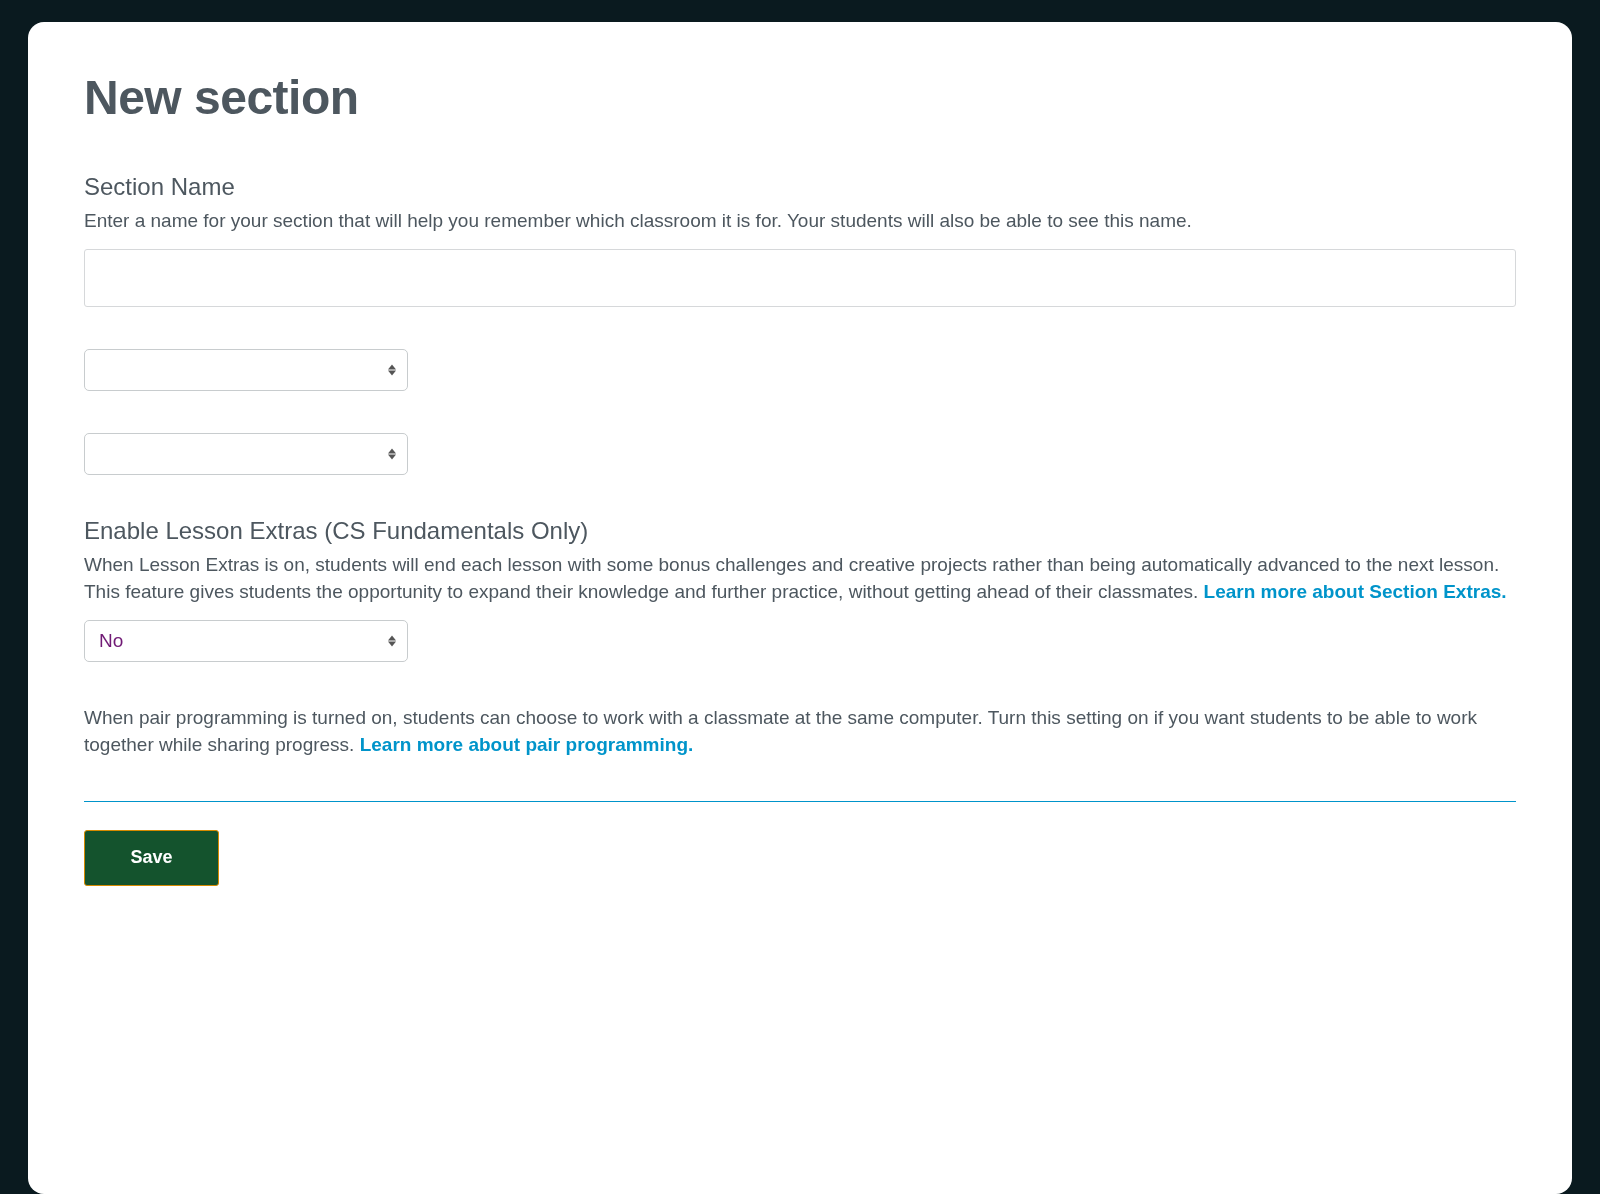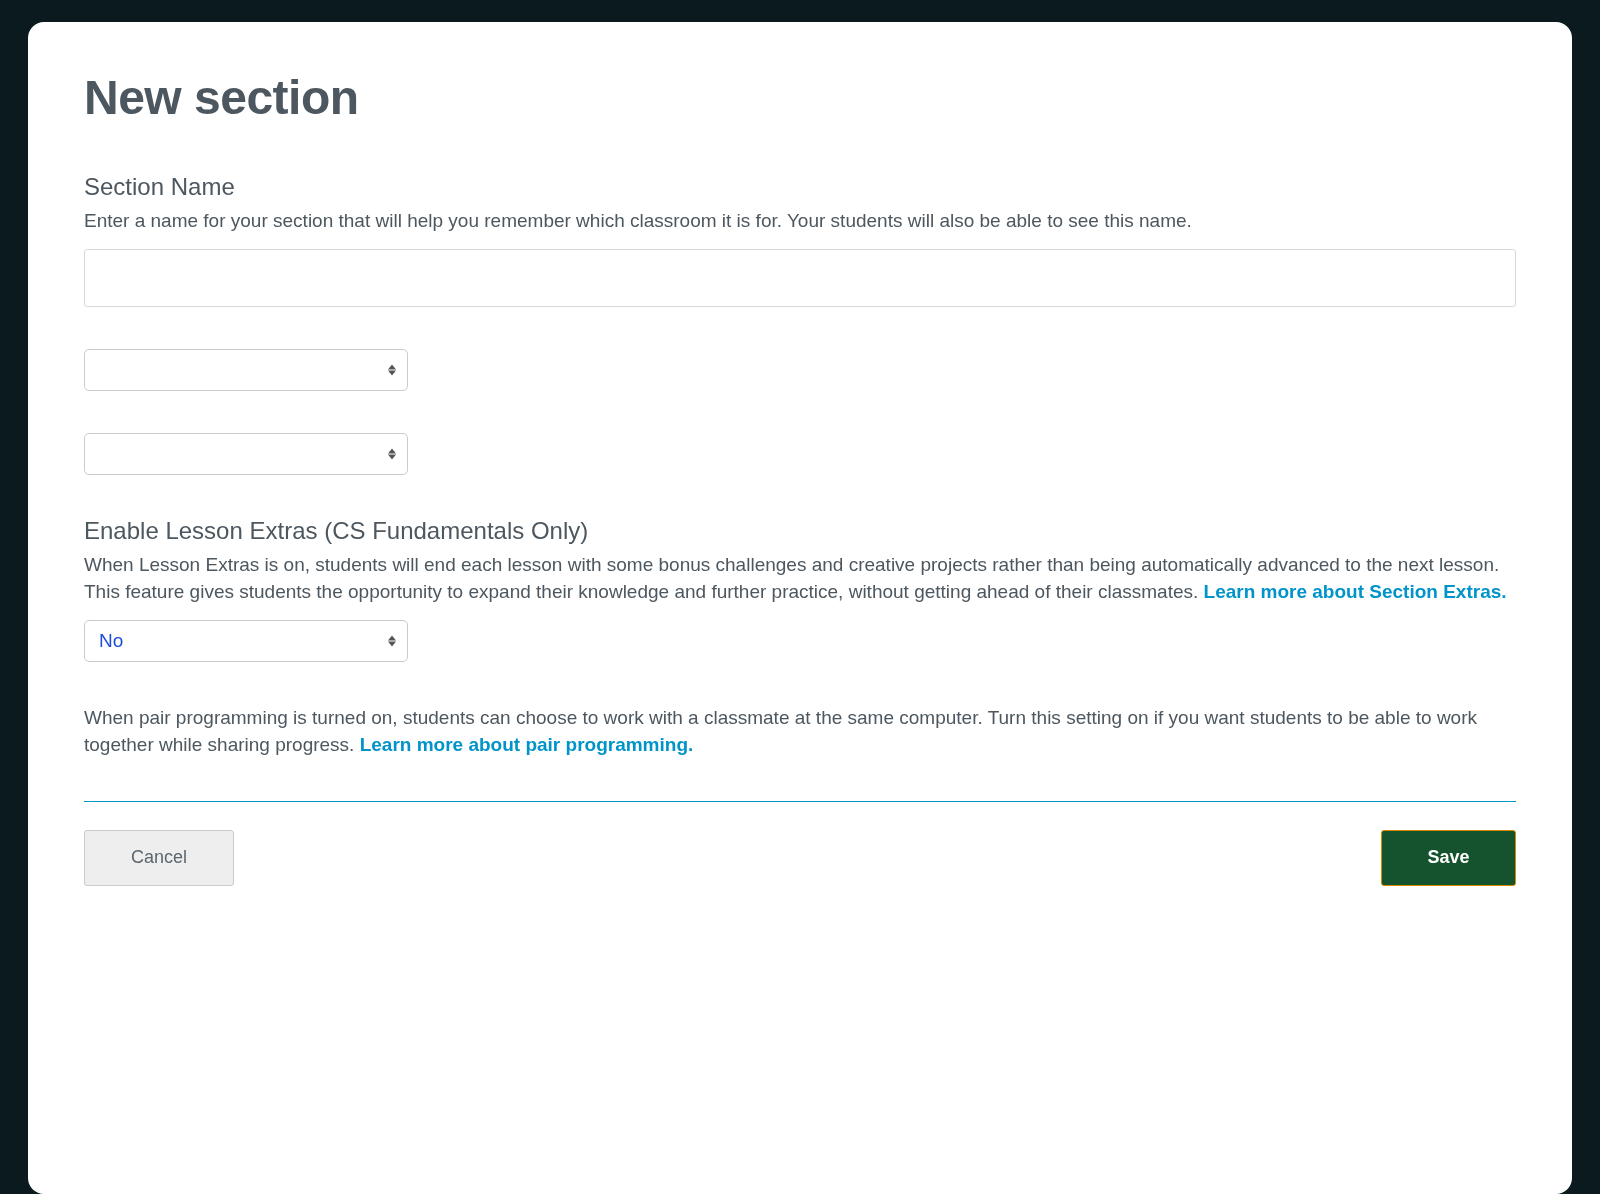--- a/index.html
+++ b/index.html
@@ -71,21 +71,21 @@
     width: 100%;
     height: 42px;
     border: 1px solid #c8ccce;
     border-radius: 5px;
     font-size: 19px;
     padding: 0 36px 1px 14px;
     background: #ffffff;
     appearance: none;
     -webkit-appearance: none;
     -moz-appearance: none;
-    color: #1d4ed8;
+    color: #701a75;
     cursor: pointer;
   }
   .select-arrows {
     position: absolute;
     right: 12px;
     top: 50%;
     transform: translateY(-50%);
     pointer-events: none;
     display: flex;
     flex-direction: column;
@@ -192,16 +192,15 @@
 
   <div class="field-group">
     <p class="field-description">
       <span>When pair programming is turned on, students can choose to work with a classmate at the same computer. Turn this setting on if you want students to be able to work together while sharing progress. </span><a href="#">Learn more about pair programming.</a>
     </p>
   </div>
 
   <hr class="divider">
 
   <div class="button-row">
-    <button class="btn btn-cancel">Cancel</button>
     <button class="btn btn-save">Save</button>
   </div>
 </div>
 
 </body></html>

